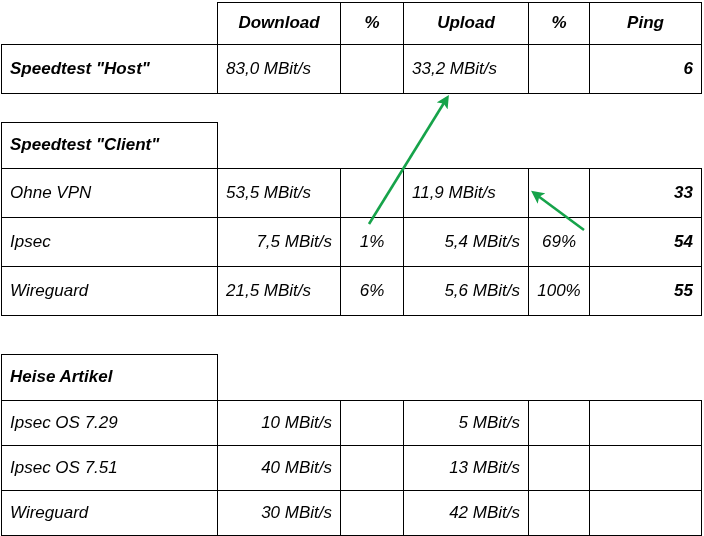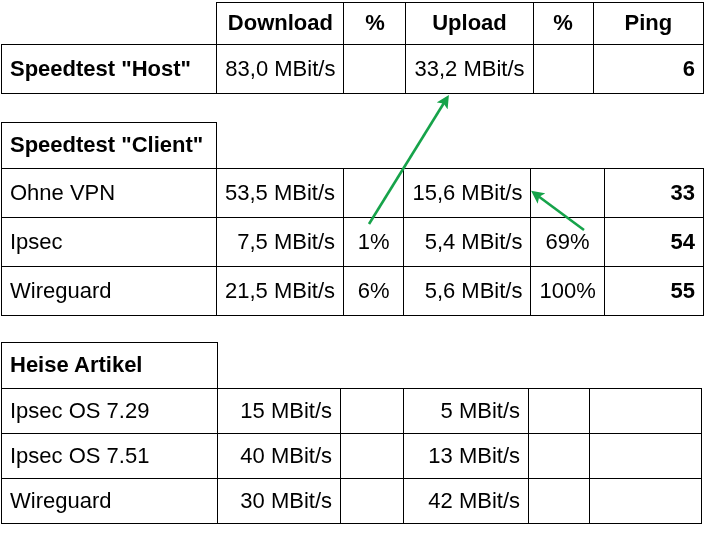--- a/index.html
+++ b/index.html
@@ -21,22 +21,23 @@
     width: 704px;
     height: 536px;
     background: #ffffff;
   }
 
   
   .tbl {
     position: absolute;
     border-collapse: collapse;
     table-layout: fixed;
-    font-size: 22px;
+    font-size: 17px;
     line-height: 1.1;
+    font-style: italic;
   }
   .tbl td {
     border: 1.5px solid #000000;
     padding: 0 8px;
     vertical-align: middle;
     white-space: nowrap;
     overflow: hidden;
   }
   .tbl td.blank {
     border: none;
@@ -52,21 +53,21 @@
   col.c-label { width: 216px; }
   col.c-dl    { width: 123px; }
   col.c-p1    { width: 63px;  }
   col.c-up    { width: 125px; }
   col.c-p2    { width: 61px;  }
   col.c-ping  { width: 112px; }
 
   
   #block-host   { left: 1px;  top: 2px;   }
   #block-client { left: 1px;  top: 122px; }
-  #block-heise  { left: 1px;  top: 342px; padding-left: 20px; }
+  #block-heise  { left: 1px;  top: 354px; padding-left: 20px; }
 
   .r-head   { height: 42px; }
   .r-body   { height: 49px; }
   .r-title  { height: 46px; }
   .r-heise  { height: 45px; }
 
   
   #arrows {
     position: absolute;
     left: 0; top: 0;
@@ -124,21 +125,21 @@
         <td class="blank"></td>
         <td class="blank"></td>
         <td class="blank"></td>
         <td class="blank"></td>
       </tr>
 
       <tr class="r-body">
         <td class="label">Ohne VPN</td>
         <td class="numleft">53,5 MBit/s</td>
         <td class="ctr"></td>
-        <td class="numleft">15,6 MBit/s</td>
+        <td class="numleft">11,9 MBit/s</td>
         <td class="ctr"></td>
         <td class="num b">33</td>
       </tr>
 
       <tr class="r-body">
         <td class="label">Ipsec</td>
         <td class="num">7,5 MBit/s</td>
         <td class="ctr">1%</td>
         <td class="num">5,4 MBit/s</td>
         <td class="ctr">69%</td>
@@ -170,21 +171,21 @@
         <td class="label b">Heise Artikel</td>
         <td class="blank"></td>
         <td class="blank"></td>
         <td class="blank"></td>
         <td class="blank"></td>
         <td class="blank"></td>
       </tr>
 
       <tr class="r-heise">
         <td class="label">Ipsec OS 7.29</td>
-        <td class="num">15 MBit/s</td>
+        <td class="num">10 MBit/s</td>
         <td class="ctr"></td>
         <td class="num">5 MBit/s</td>
         <td class="ctr"></td>
         <td class="num"></td>
       </tr>
 
       <tr class="r-heise">
         <td class="label">Ipsec OS 7.51</td>
         <td class="num">40 MBit/s</td>
         <td class="ctr"></td>

